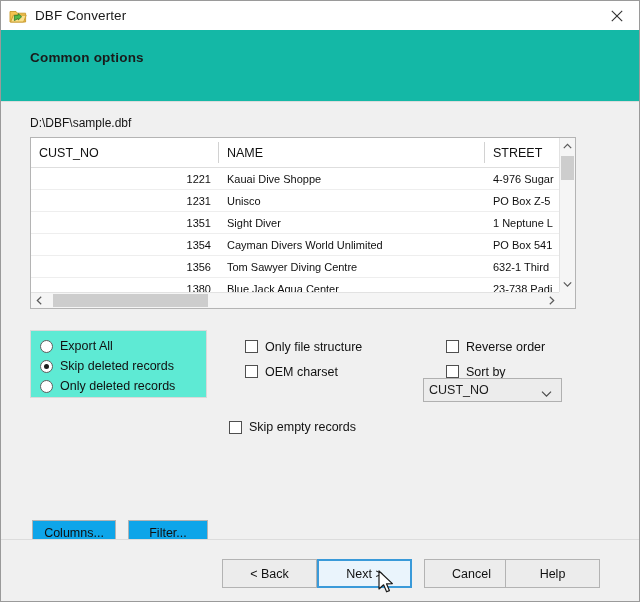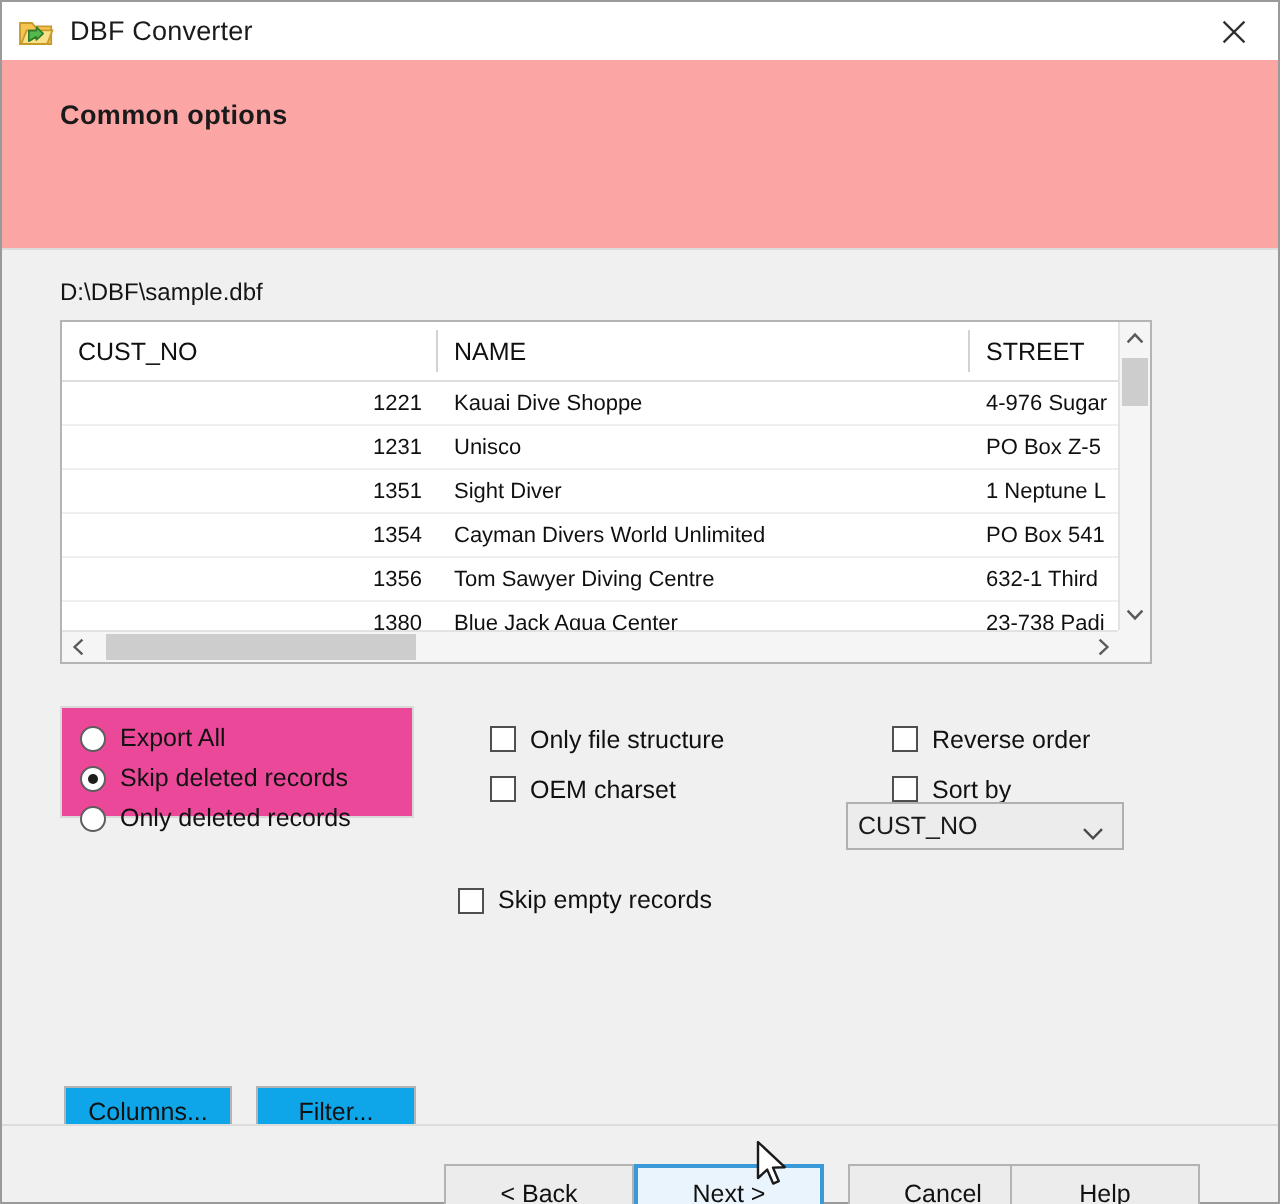--- a/index.html
+++ b/index.html
@@ -61,22 +61,22 @@
     height: 29px;
     display: flex;
     align-items: center;
     justify-content: center;
   }
   .tb-btn svg { display: block; }
 
   
   .header-band {
     flex: 0 0 auto;
-    height: 95px;
-    background: #fca5a5;
+    height: 72px;
+    background: #14b8a6;
     border-bottom: 1px solid #dcdcdc;
     box-sizing: border-box;
     position: relative;
   }
   .header-title {
     position: absolute;
     left: 29px;
     top: 20px;
     font-size: 13.5px;
     font-weight: bold;
@@ -220,24 +220,24 @@
     width: 16px; height: 16px;
     background: #f5f5f5;
   }
 
   
   .radio-group {
     position: absolute;
     left: 29px;
     top: 228px;
     width: 177px;
-    height: 56px;
+    height: 68px;
     box-sizing: border-box;
     border: 1px solid #d9d9d9;
-    background: #ec4899;
+    background: #5eead4;
     padding: 5px 0 0 9px;
   }
   .opt-row {
     display: flex;
     align-items: center;
     height: 20px;
     white-space: nowrap;
   }
   .radio {
     width: 13px; height: 13px;

